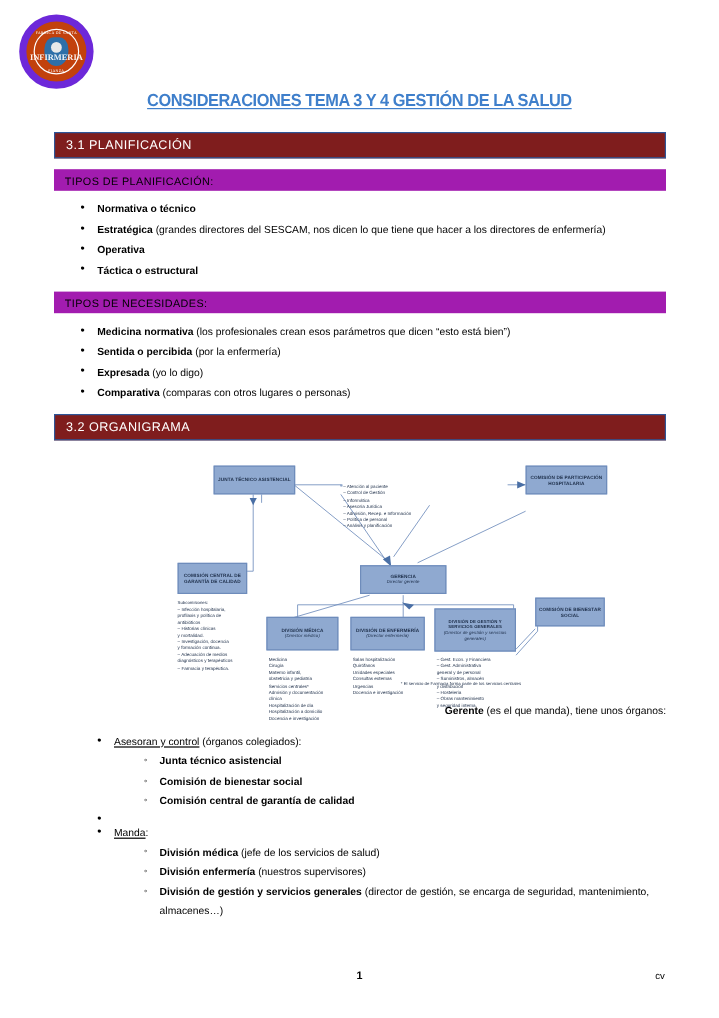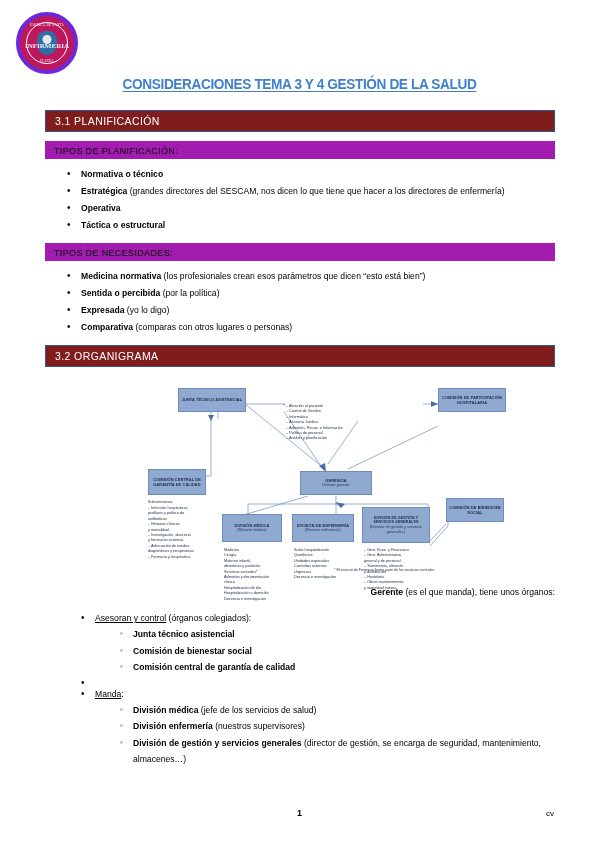--- a/index.html
+++ b/index.html
@@ -18,22 +18,22 @@
   .logo-wrap {
     position: absolute;
     left: 16px;
     top: 12px;
     width: 62px;
     height: 62px;
   }
   .seal {
     width: 62px; height: 62px;
     border-radius: 50%;
-    background: #be185d;
-    border: 4px solid #6d28d9;
+    background: #c2410c;
+    border: 6px solid #6d28d9;
     position: relative;
     overflow: hidden;
   }
   .seal .inner-ring {
     position: absolute;
     left: 6px; top: 6px; right: 6px; bottom: 6px;
     border-radius: 50%;
     border: 1px solid #ffffff;
   }
   .seal .crest {
@@ -276,21 +276,21 @@
     </li>
   </ul>
 
   <div class="subhead-bar">TIPOS DE NECESIDADES:</div>
 
   <ul class="bullets">
     <li>
       <span class="b">Medicina normativa</span><span> (los profesionales crean esos parámetros que dicen “esto está bien”)</span>
     </li>
     <li>
-      <span class="b">Sentida o percibida</span><span> (por la política)</span>
+      <span class="b">Sentida o percibida</span><span> (por la enfermería)</span>
     </li>
     <li>
       <span class="b">Expresada</span><span> (yo lo digo)</span>
     </li>
     <li>
       <span class="b">Comparativa</span><span> (comparas con otros lugares o personas)</span>
     </li>
   </ul>
 
   <div class="section-bar">3.2 ORGANIGRAMA</div>

